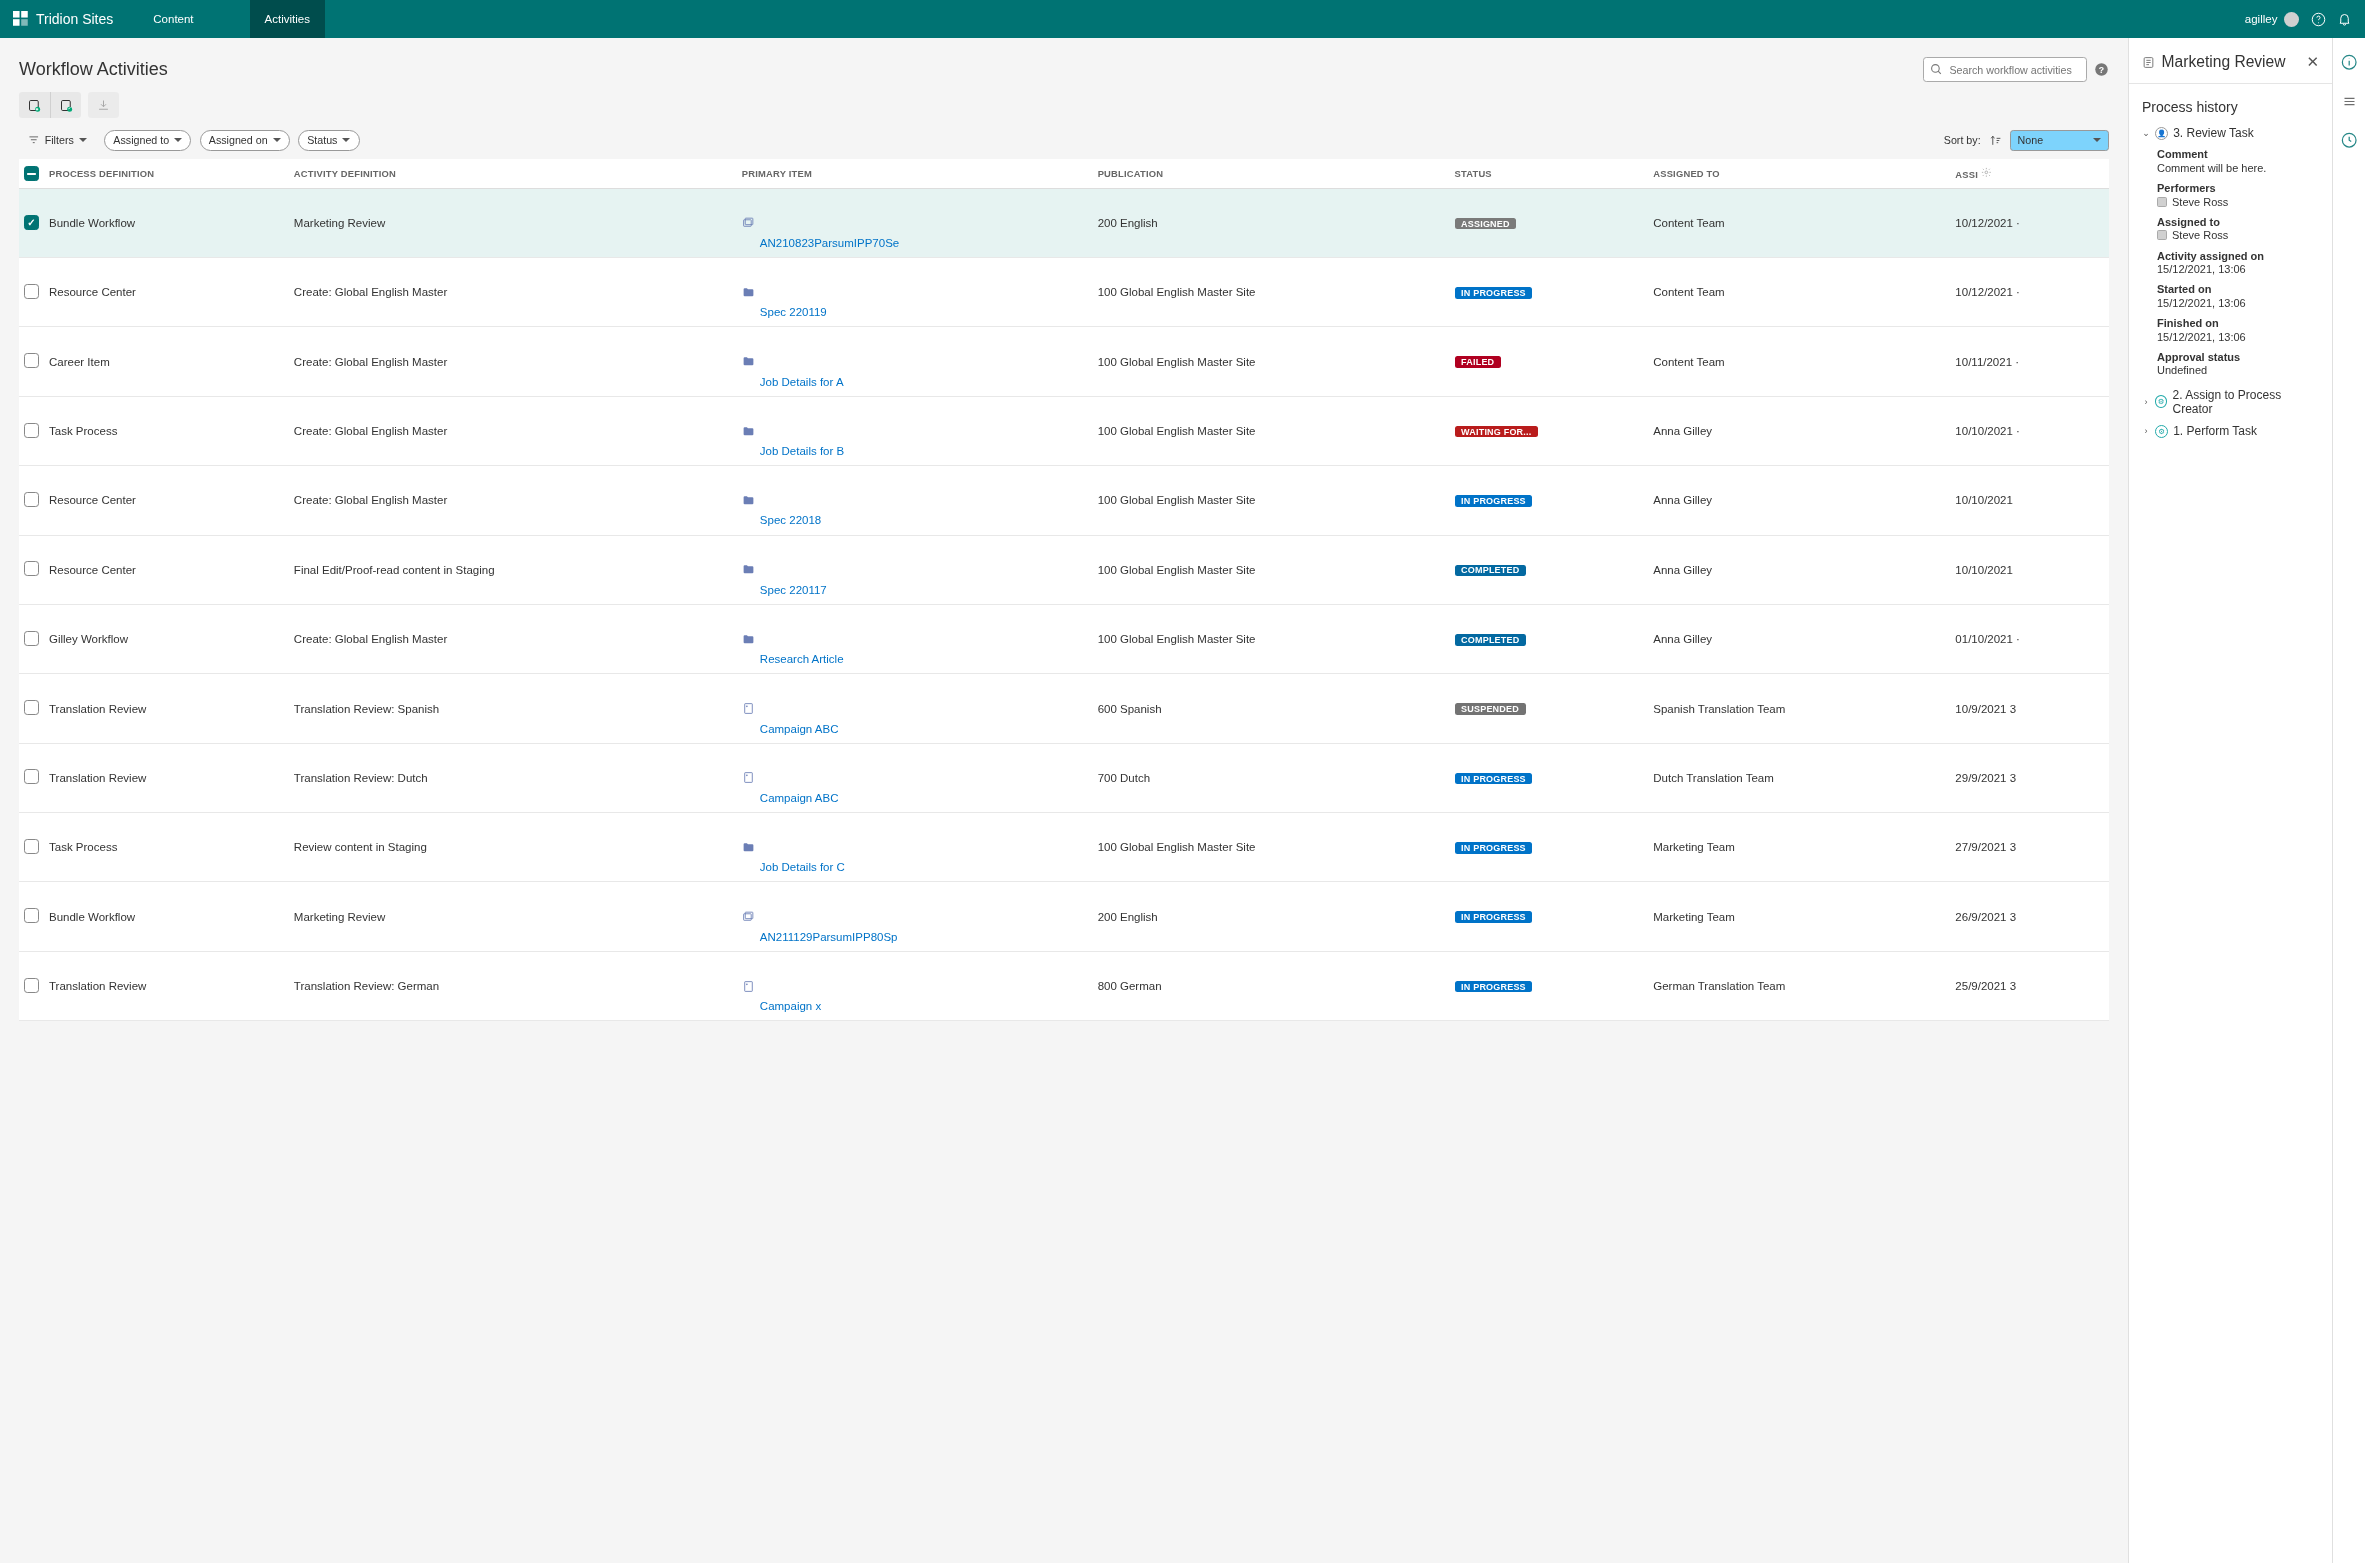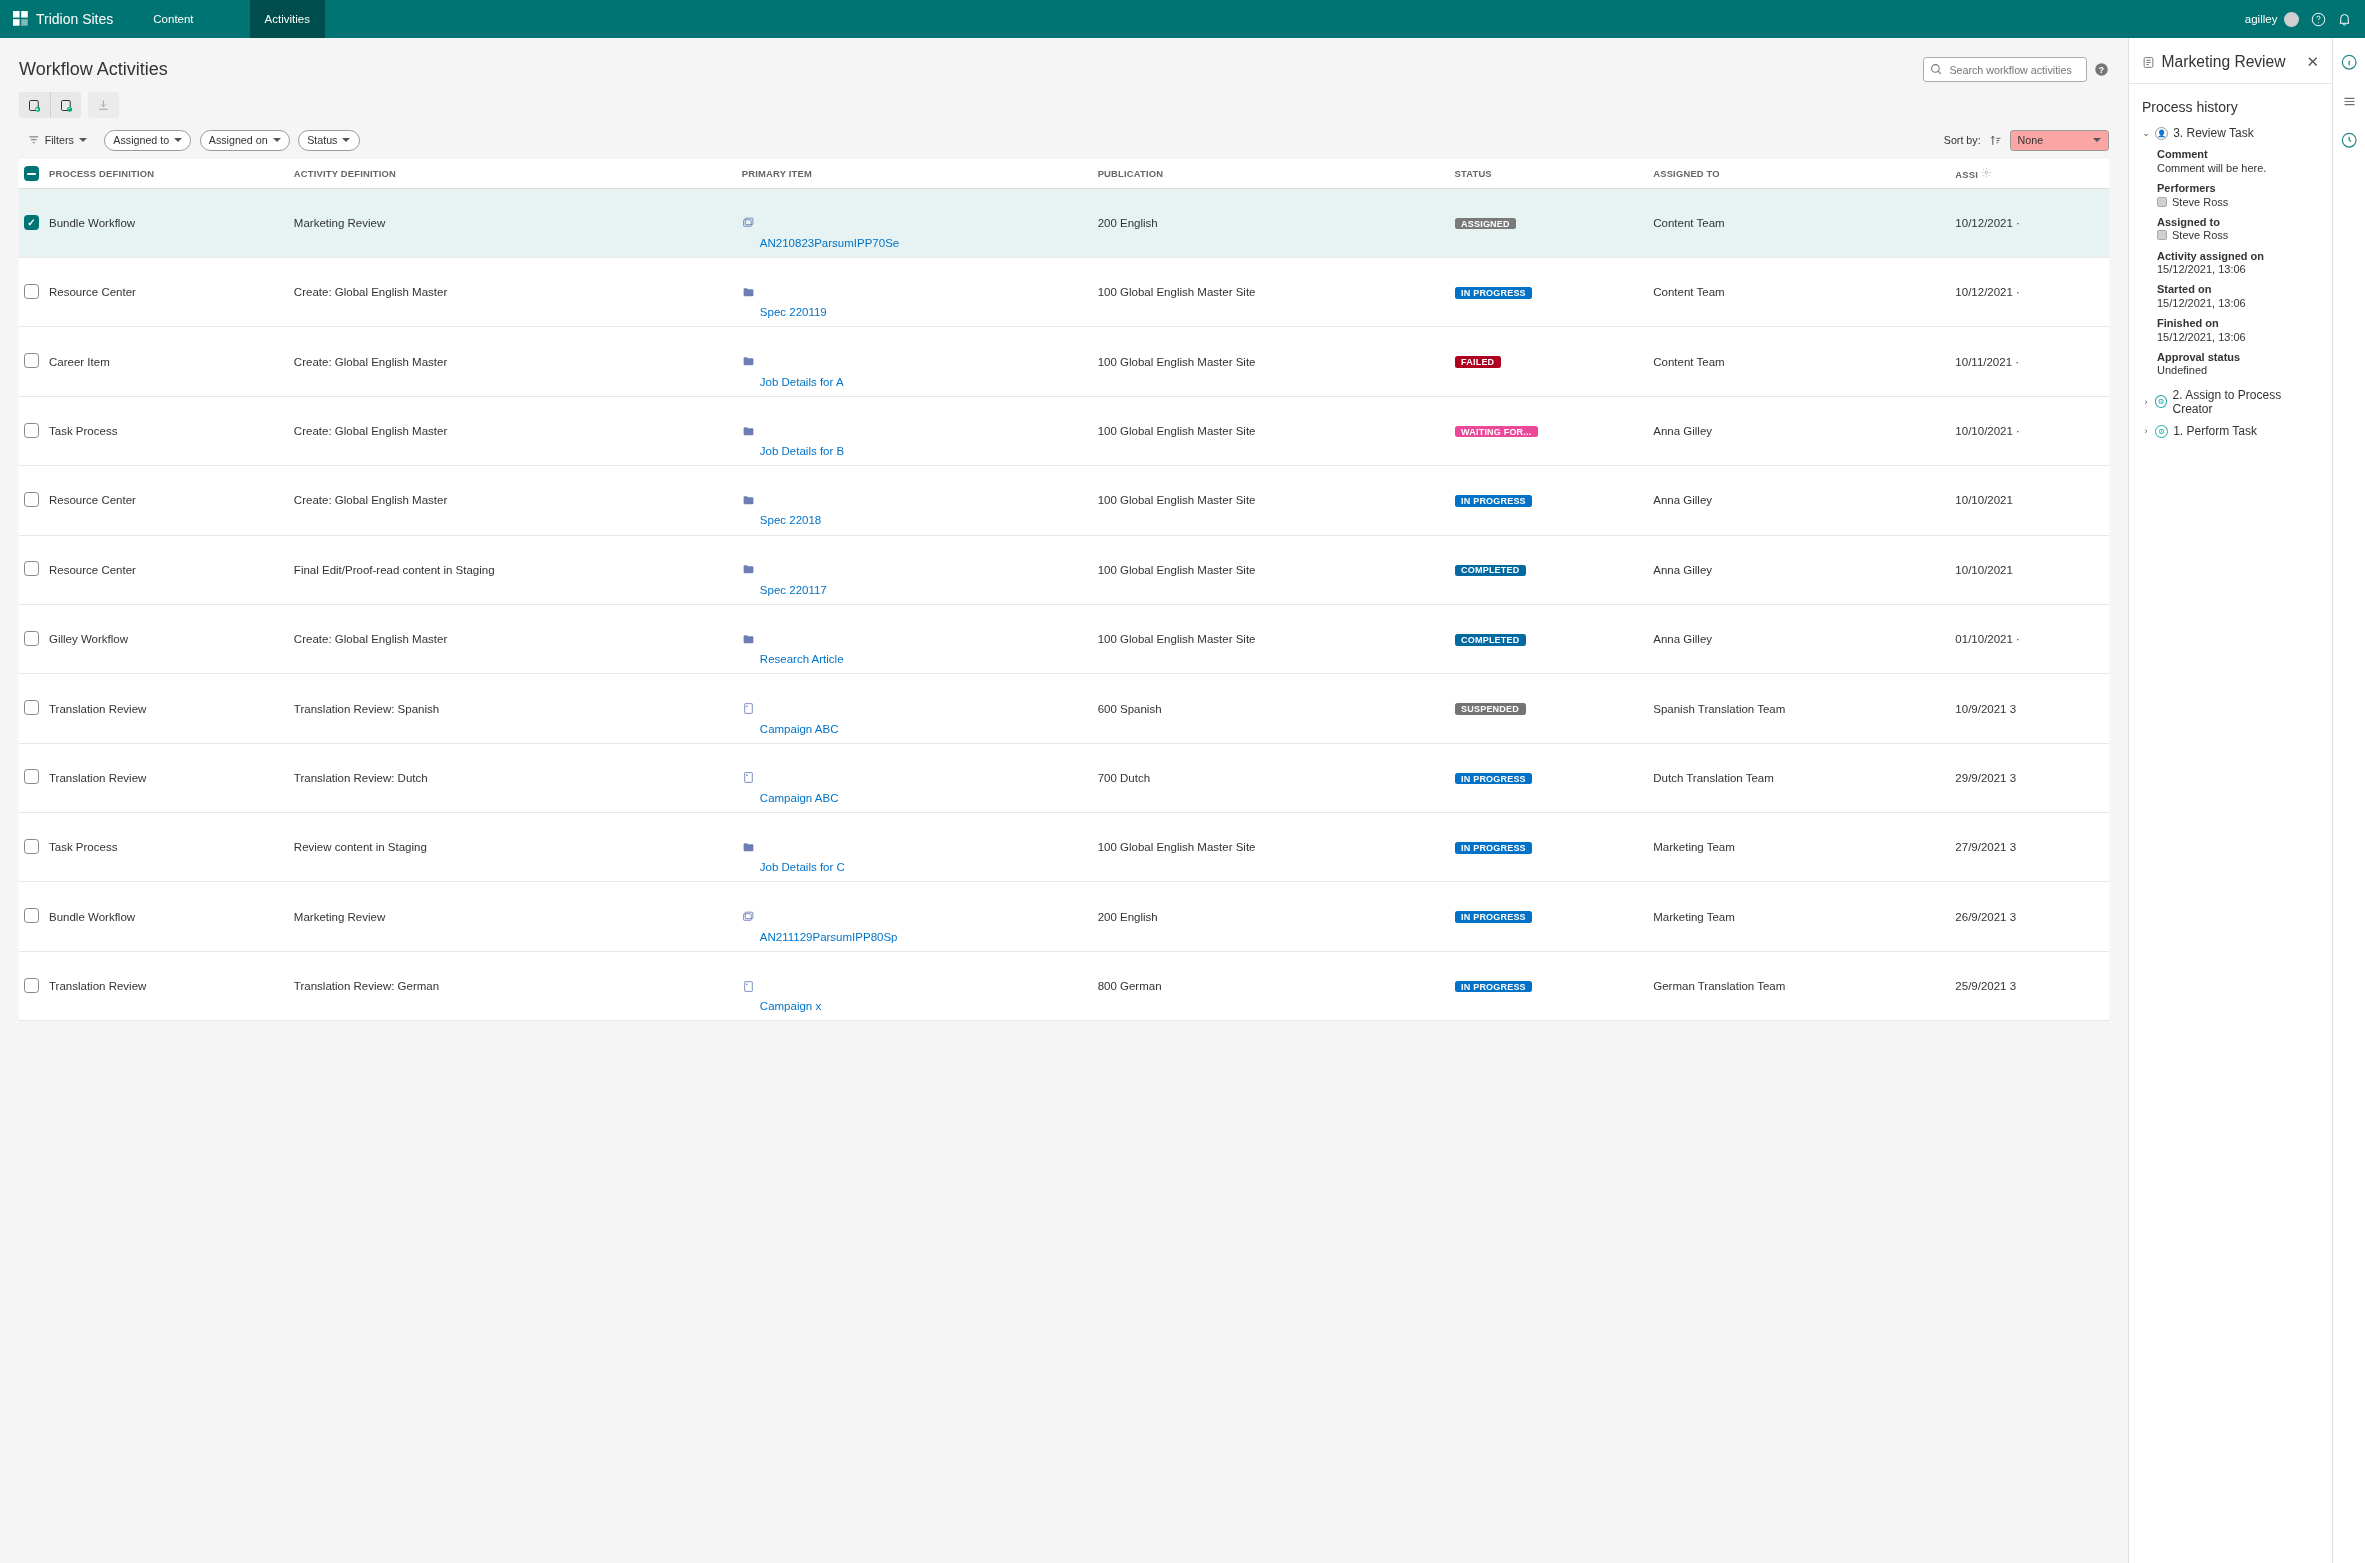--- a/index.html
+++ b/index.html
@@ -39,41 +39,41 @@
 .btn-group .tool-btn { background: transparent; border-radius: 0; }
 .btn-group .tool-btn + .tool-btn { border-left: 0.8px solid #d0d0d0; }
 
 
 .filter-row { display: flex; align-items: center; padding: 0 19px 8.2px 19px; gap: 8.2px; }
 .pill { height: 21.4px; border: 0.8px solid #999; background: #fff; border-radius: 10.7px; padding: 0 8.2px; display: flex; align-items: center; gap: 5px; font-size: 10.7px; cursor: pointer; }
 .pill.ghost { border-color: transparent; background: transparent; }
 .chev { width: 0; height: 0; border-left: 4.1px solid transparent; border-right: 4.1px solid transparent; border-top: 4.1px solid #555; }
 .sort-group { margin-left: auto; display: flex; align-items: center; gap: 8.2px; }
 .sort-label { font-size: 10.7px; color: #333; }
-.sort-select { height: 21.4px; width: 99px; border: 0.8px solid #999; border-radius: 3.3px; background: #fca5a5; padding: 0 6.6px; display: flex; align-items: center; justify-content: space-between; font-size: 10.7px; cursor: pointer; }
+.sort-select { height: 21.4px; width: 99px; border: 0.8px solid #999; border-radius: 3.3px; background: #7dd3fc; padding: 0 6.6px; display: flex; align-items: center; justify-content: space-between; font-size: 10.7px; cursor: pointer; }
 
 
 .table-wrap { flex: 1; overflow: auto; padding: 0 19px; }
 table { width: 100%; border-collapse: collapse; background: #fff; }
 thead th { text-align: left; font-size: 9.4px; font-weight: 600; color: #666; text-transform: uppercase; padding: 6.6px 5px; border-bottom: 0.8px solid #ddd; letter-spacing: 0.2px; white-space: nowrap; }
 tbody td { padding: 8.2px 5px; border-bottom: 0.8px solid #e8e8e8; font-size: 11.5px; vertical-align: middle; white-space: nowrap; }
 tbody tr.selected { background: #e6f3f2; }
 .cb { width: 15px; height: 15px; border: 1.2px solid #888; border-radius: 3.3px; background: #fff; display: inline-flex; align-items: center; justify-content: center; cursor: pointer; }
 .cb.checked { background: #007373; border-color: #007373; }
 .cb.checked::after { content: "✓"; color: #fff; font-size: 10px; font-weight: bold; }
 .cb.indeterminate { background: #007373; border-color: #007373; }
 .cb.indeterminate::after { content: ""; width: 8.2px; height: 2.1px; background: #fff; border-radius: 0.8px; }
 .link { color: #0073c8; cursor: pointer; margin-top: 40px; }
 .ico-cell { display: flex; align-items: center; gap: 5px; }
 .item-icon { width: 13px; height: 13px; flex: 0 0 13px; }
 .badge { display: inline-block; padding: 0.8px 6.6px; border-radius: 2.5px; font-size: 9px; font-weight: 600; color: #fff; letter-spacing: 0.2px; }
 .b-assigned { background: #7a7a7a; }
 .b-inprogress { background: #0073c8; }
 .b-failed { background: #b00020; }
-.b-waiting { background: #ec4899; }
+.b-waiting { background: #b91c1c; }
 .b-completed { background: #0369a1; }
 .b-suspended { background: #737373; }
 .gear { opacity: .6; }
 
 
 .side-head { display: flex; align-items: center; padding: 15px 13px 11.5px 13px; border-bottom: 0.8px solid #e5e5e5; gap: 6.6px; }
 .side-title { font-size: 15.6px; font-weight: 500; }
 .close-x { margin-left: auto; cursor: pointer; font-size: 15px; color: #555; }
 .side-body { padding: 15px 13px; overflow: auto; }
 .sect-title { font-size: 14px; font-weight: 400; margin-bottom: 11.5px; }

